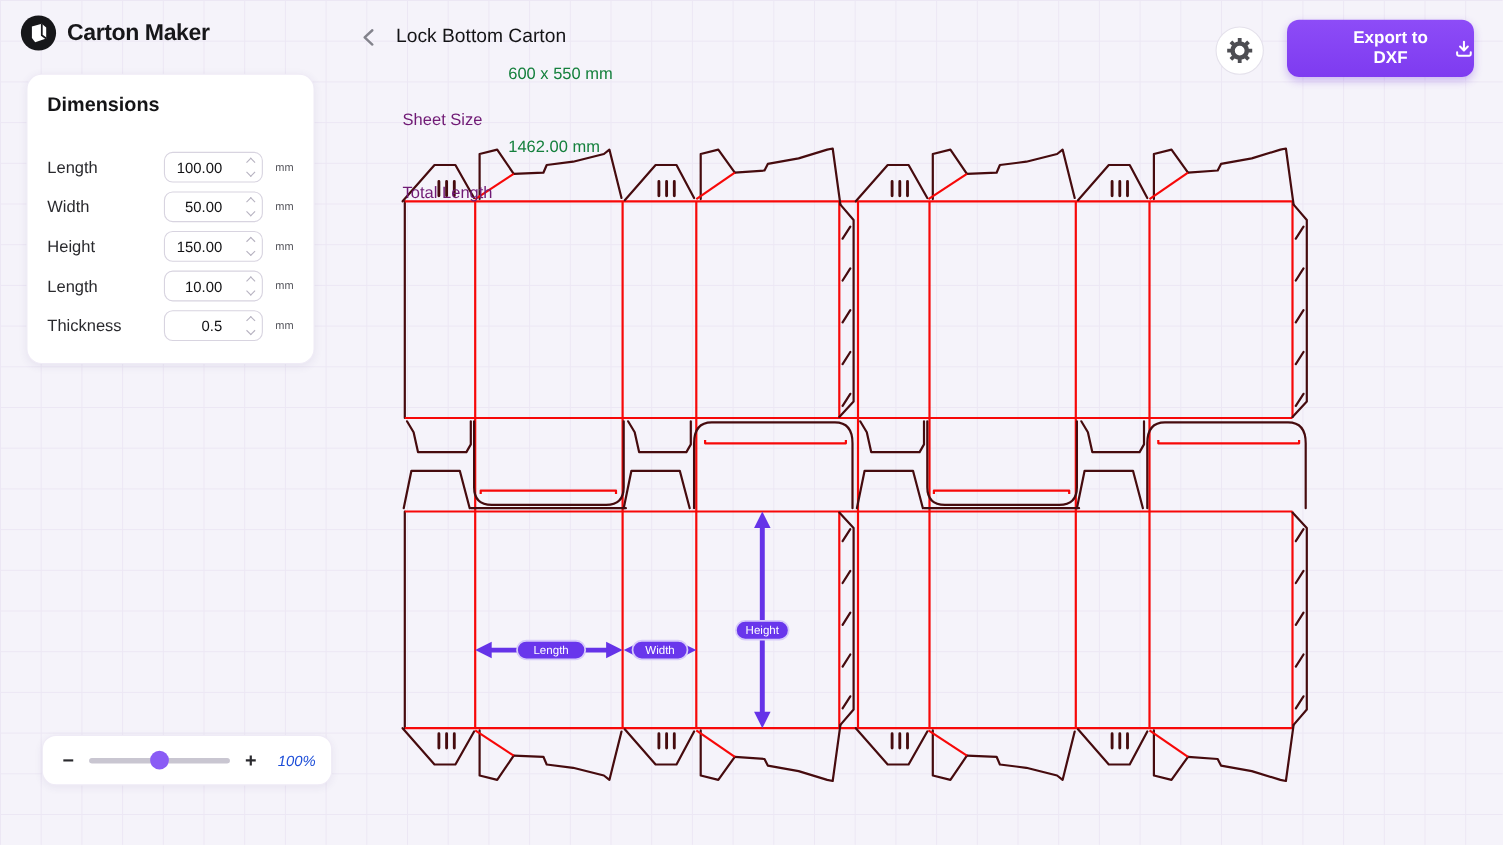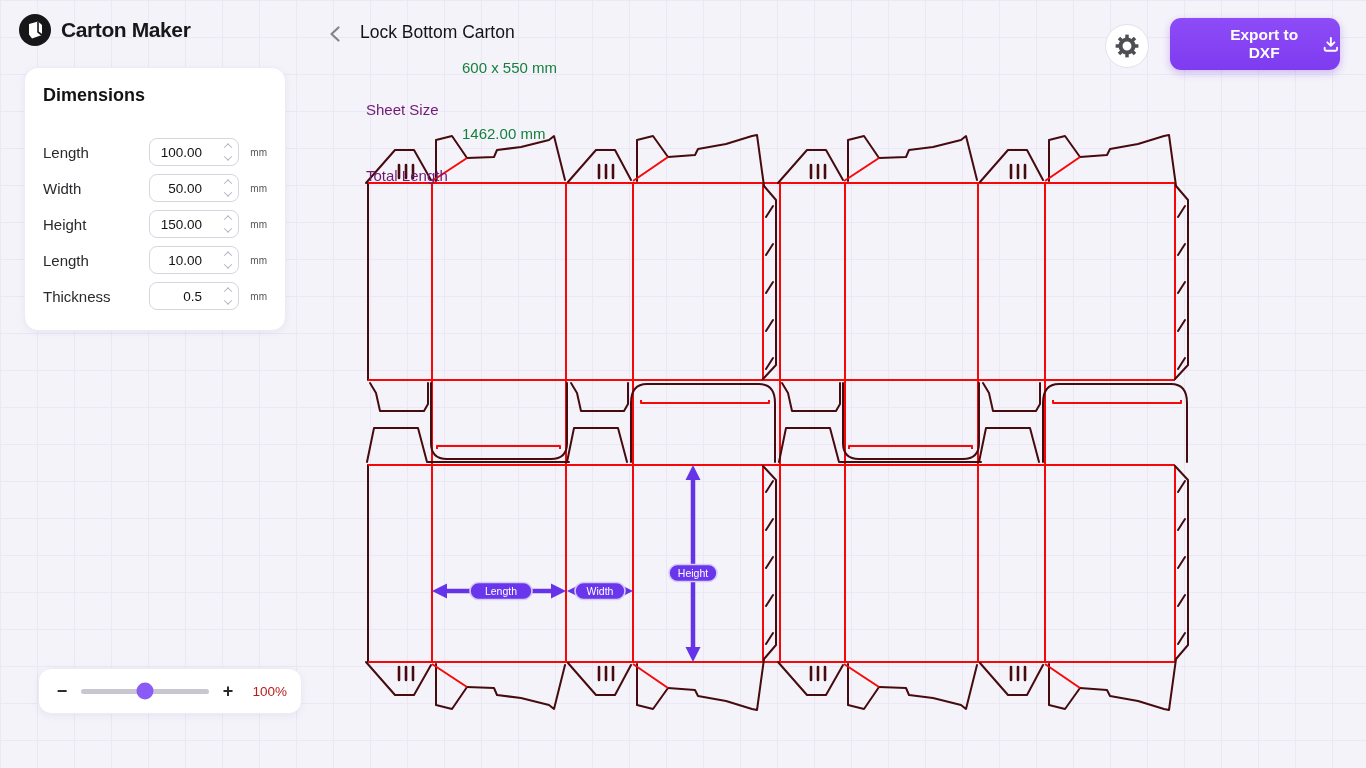--- a/index.html
+++ b/index.html
@@ -48,21 +48,21 @@
   .unit { width:28px; text-align:right; font-size:10px; color:#55555c; }
 
   
   .zoom-card { position:absolute; left:38px; top:668px; width:264px; height:46px; border-radius:13px; background:#fff;
                border:1px solid #EFEBF6; box-shadow:0 2px 8px rgba(60,40,110,.07);
                display:flex; align-items:center; padding:0 14px; gap:10px; }
   .zbtn { font-size:18px; font-weight:700; color:#2a2a2e; width:18px; line-height:1; }
   .track { position:relative; flex:1; height:5px; border-radius:3px; background:#C9C6D1; }
   .thumb { position:absolute; top:50%; left:50%; width:17px; height:17px; border-radius:50%;
            background:#8A5CF5; transform:translate(-50%,-50%); }
-  .zlevel { font-size:13.5px; color:#b91c1c; width:40px; text-align:right; }
+  .zlevel { font-size:13.5px; color:#1d4ed8; width:40px; text-align:right;font-style:italic; }
 
   
   #dieline { position:absolute; left:0; top:0; }
   #dieline .d  { stroke:#460B0E; stroke-width:2; fill:none; stroke-linejoin:round; stroke-linecap:round; }
   #dieline .d3 { stroke:#460B0E; stroke-width:2.6; fill:none; stroke-linecap:round; }
   #dieline .r  { stroke:#F70808; stroke-width:2; fill:none; stroke-linejoin:round; }
   #dieline .dim-line { stroke:#6533E8; stroke-width:4.5; fill:none; stroke-linecap:round; }
   #dieline .dim-head { fill:#6533E8; }
   #dieline .badge { fill:#6936EC; stroke:#D7CBFA; stroke-width:1.6; }
   #dieline .badge-txt { fill:#ffffff; font-size:10.5px; text-anchor:middle; }

